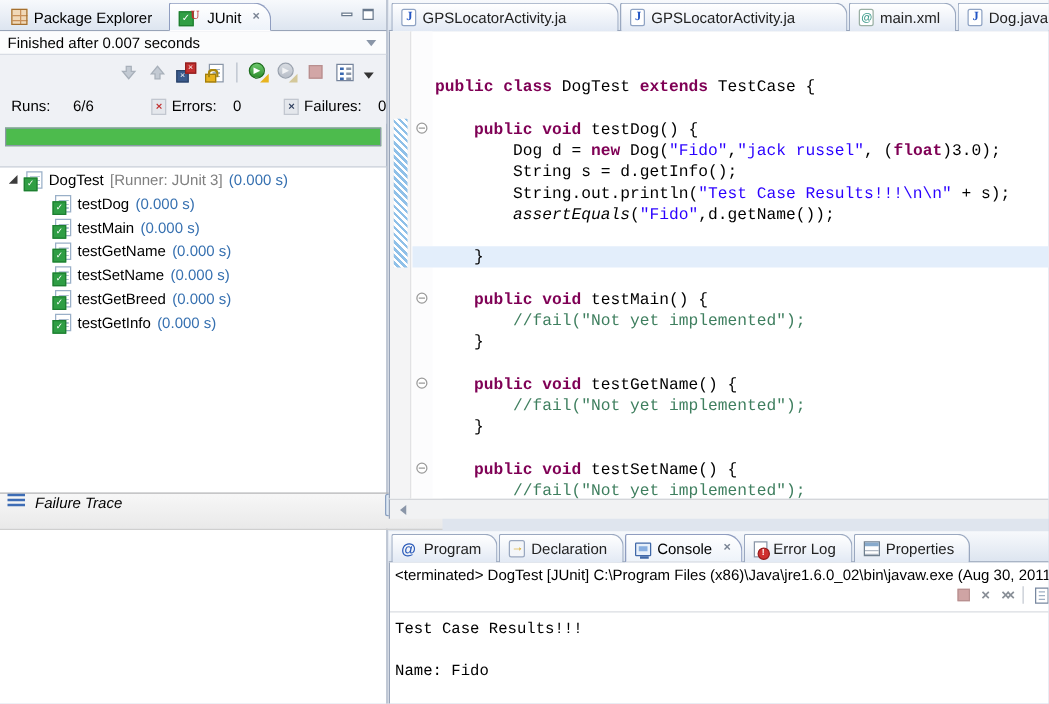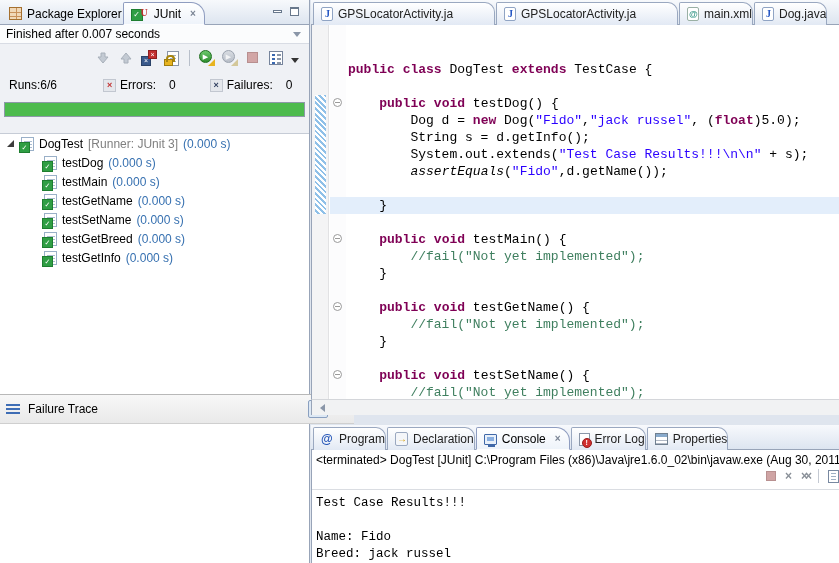--- a/index.html
+++ b/index.html
@@ -9,21 +9,21 @@
     background:#dfe5ee; font-family:"Liberation Sans",sans-serif; color:#000;
   }
   
   .tabbar {
     height:25px; display:flex; align-items:flex-end;
     background:linear-gradient(#f7f9fc,#dde5f0);
     border-bottom:1px solid #98a4b8; padding-left:2px;
   }
   .tab {
     height:23px; display:flex; align-items:center; gap:5px;
-    padding:0 0 0 7px; font-size:12px; white-space:nowrap;
+    padding:0 12px 0 7px; font-size:12px; white-space:nowrap;
     border-radius:2px 10px 0 0; margin-right:1px; position:relative; top:1px;
   }
   .tab.inactive { background:linear-gradient(#ffffff,#e2e9f4); border:1px solid #9aa8c0; border-bottom:none; color:#222; }
   .tab.plain { border:none; background:transparent; }
   .tab.active { background:linear-gradient(#ffffff,#eef3fa); border:1px solid #8f9dc0; border-bottom:1px solid #fdfdfe; border-radius:2px 14px 0 0; padding-right:8px; }
   .tab-close { font-size:10px; font-weight:bold; color:#7a8494; margin-left:4px; }
   .ic { display:inline-block; position:relative; }
   
   #left-panel { position:absolute; left:0; top:0; width:310px; height:563px; border-right:1px solid #98a4b8; background:#eff1f5; }
   .winbtns { margin-left:auto; display:flex; gap:8px; align-items:center; padding:0 10px 8px 0; }
@@ -65,21 +65,21 @@
   .tree-row { height:19px; display:flex; align-items:center; gap:5px; }
   .tree-root { padding-left:7px; }
   .tree-child { padding-left:44px; }
   .tw-exp { width:0; height:0; border-style:solid; border-width:0 0 7px 7px; border-color:transparent transparent #3c3c3c transparent; margin-right:2px; }
   .ti { width:13px; height:14px; background:#fff; border:1px solid #9ab0c8; position:relative; flex:none; }
   .ti::before { content:""; position:absolute; left:2px; top:3px; width:8px; height:8px; background:repeating-linear-gradient(#aabcd0 0 1px, transparent 1px 3px); }
   .ti::after { content:"✓"; position:absolute; left:-3px; bottom:-3px; width:9px; height:9px; background:#2f9e44; border:1px solid #1e7e30; color:#fff; font-size:7px; line-height:9px; text-align:center; }
   .t-runner { color:#7f7f7f; }
   .t-time { color:#3670B0; }
   
-  .lp-failure-header { position:absolute; top:394px; left:0; width:354px; height:30px; background:linear-gradient(#f7f7f7,#e9e9e9); border-top:1px solid #b8b8b8; border-bottom:1px solid #cfcfcf; display:flex; align-items:center; font-size:12px; padding:0 6px; gap:8px; }
+  .lp-failure-header { position:absolute; top:394px; left:0; width:354px; height:30px; background:linear-gradient(#f7f7f7,#e9e9e9); border-top:1px solid #b8b8b8; border-bottom:1px solid #cfcfcf; display:flex; align-items:flex-start; font-size:12px; padding:0 6px; gap:8px;font-style:italic; }
   .hamburger { width:14px; height:10px; border-top:2px solid #3e6db5; border-bottom:2px solid #3e6db5; position:relative; flex:none; }
   .hamburger::after { content:""; position:absolute; left:0; top:2px; width:14px; height:2px; background:#3e6db5; }
   .ft-btns { margin-left:auto; display:flex; gap:4px; align-items:center; }
   .ft-btn1 { width:20px; height:18px; border:1px solid #8aa0c0; background:#dde8f4; border-radius:2px; color:#3868b0; font-size:10px; line-height:16px; text-align:center; }
   .ft-btn1::after { content:"⇉"; }
   .ft-btn2 { width:16px; height:14px; color:#b8bec6; font-size:10px; line-height:14px; text-align:center; }
   .ft-btn2::after { content:"⇱"; }
   .lp-failure-body { position:absolute; top:424px; left:0; width:309px; height:139px; background:#fff; }
   
   #editor-panel { position:absolute; left:311px; top:0; width:528px; height:415px; }
@@ -199,21 +199,21 @@
           <span class="stopsq"></span>
         </span>
       <span class="tbtn">
           <span class="hist"></span>
         </span>
       <span class="menu-arrow"></span>
     </div>
 
     <div class="lp-counters">
       <span style="margin-left:9px">Runs:</span>
-      <span style="margin-left:0">6/6</span>
+      <span style="margin-left:18px">6/6</span>
       <span class="cicon cicon-err" style="margin-left:46px"></span>
       <span style="margin-left:4px">Errors:</span>
       <span style="margin-left:13px">0</span>
       <span class="cicon cicon-fail" style="margin-left:34px"></span>
       <span style="margin-left:4px">Failures:</span>
       <span style="margin-left:13px">0</span>
     </div>
 
     <div class="lp-progress"></div>
 
@@ -296,23 +296,23 @@
           <div class="fold-marker" style="top: 209px;"></div>
           <div class="fold-marker" style="top: 277px;"></div>
           <div class="fold-marker" style="top: 345px;"></div>
         </div>
       <div id="code-lines">
           <div class="code-line">&nbsp;</div>
           <div class="code-line">&nbsp;</div>
           <div class="code-line"><span class="kw">public</span><span class="pl"> </span><span class="kw">class</span><span class="pl"> DogTest </span><span class="kw">extends</span><span class="pl"> TestCase {</span></div>
           <div class="code-line">&nbsp;</div>
           <div class="code-line"><span class="pl">    </span><span class="kw">public</span><span class="pl"> </span><span class="kw">void</span><span class="pl"> testDog() {</span></div>
-          <div class="code-line"><span class="pl">        Dog d = </span><span class="kw">new</span><span class="pl"> Dog(</span><span class="str">"Fido"</span><span class="pl">,</span><span class="str">"jack russel"</span><span class="pl">, (</span><span class="kw">float</span><span class="pl">)5.0);</span></div>
+          <div class="code-line"><span class="pl">        Dog d = </span><span class="kw">new</span><span class="pl"> Dog(</span><span class="str">"Fido"</span><span class="pl">,</span><span class="str">"jack russel"</span><span class="pl">, (</span><span class="kw">float</span><span class="pl">)3.0);</span></div>
           <div class="code-line"><span class="pl">        String s = d.getInfo();</span></div>
-          <div class="code-line"><span class="pl">        System.out.extends(</span><span class="str">"Test Case Results!!!\n\n"</span><span class="pl"> + s);</span></div>
+          <div class="code-line"><span class="pl">        String.out.println(</span><span class="str">"Test Case Results!!!\n\n"</span><span class="pl"> + s);</span></div>
           <div class="code-line"><span class="pl">        </span><span class="it">assertEquals</span><span class="pl">(</span><span class="str">"Fido"</span><span class="pl">,d.getName());</span></div>
           <div class="code-line">&nbsp;</div>
           <div class="code-line hl"><span class="pl">    }</span></div>
           <div class="code-line">&nbsp;</div>
           <div class="code-line"><span class="pl">    </span><span class="kw">public</span><span class="pl"> </span><span class="kw">void</span><span class="pl"> testMain() {</span></div>
           <div class="code-line"><span class="cm">        //fail("Not yet implemented");</span></div>
           <div class="code-line"><span class="pl">    }</span></div>
           <div class="code-line">&nbsp;</div>
           <div class="code-line"><span class="pl">    </span><span class="kw">public</span><span class="pl"> </span><span class="kw">void</span><span class="pl"> testGetName() {</span></div>
           <div class="code-line"><span class="cm">        //fail("Not yet implemented");</span></div>
@@ -357,18 +357,17 @@
         <span class="ic term-dis"></span>
         <span class="ic rm-x"></span>
         <span class="ic rm-xx"></span>
         <span class="cs-sep"></span>
         <span class="ic open-console"></span>
       </div>
       <div class="cs-content">
         <div class="cs-line">Test Case Results!!!</div>
         <div class="cs-line"></div>
         <div class="cs-line">Name: Fido</div>
-        <div class="cs-line">Breed: jack russel</div>
       </div>
     </div>
   </div>
 
 </div>
 
 </body></html>

